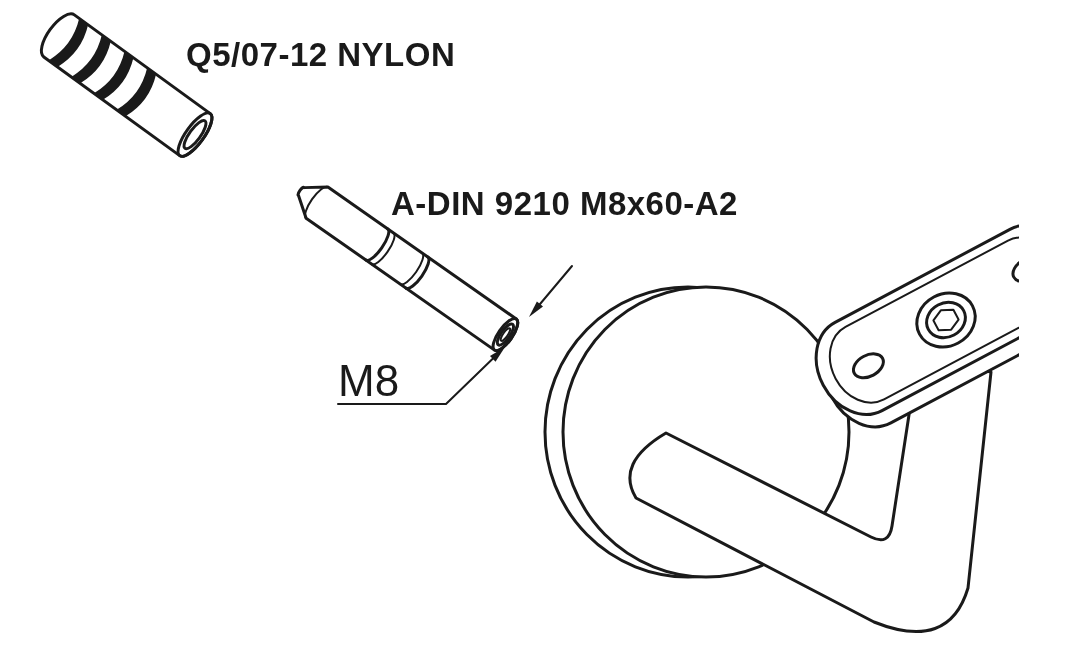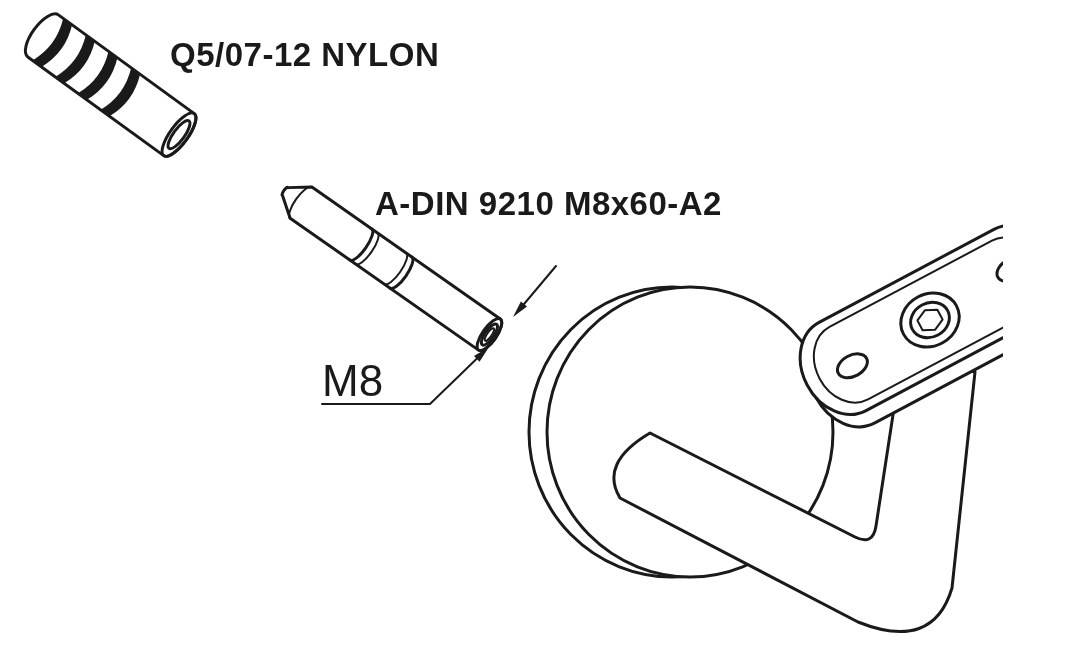--- a/index.html
+++ b/index.html
@@ -1,19 +1,19 @@
 <!DOCTYPE html>
 <html style="--line: #1a1a1a; --bg: #ffffff;"><head>
 <meta charset="utf-8">
 <style>
   :root { --line:#1a1a1a; --bg:#ffffff; }
   html,body { margin:0; padding:0; background:var(--bg); }
   .stage {
     position:relative; width:1003px; height:656px; background:var(--bg);
-    overflow:hidden; font-family:"Liberation Sans", sans-serif;
+    overflow:hidden; font-family:"Liberation Sans", sans-serif;margin-left:16px;
   }
   svg { display:block; }
   
   .ln  { stroke:var(--line); fill:none; stroke-width:3; stroke-linecap:round; stroke-linejoin:round; }
   .ln2 { stroke:var(--line); fill:none; stroke-width:2; stroke-linecap:round; stroke-linejoin:round; }
   .fw  { stroke:var(--line); fill:#ffffff; stroke-width:3; stroke-linecap:round; stroke-linejoin:round; }
   .fd  { fill:var(--line); stroke:none; }
   .lbl { font-family:"Liberation Sans", sans-serif; font-weight:700; font-size:33px; fill:var(--line); letter-spacing:0.5px; }
   .dim { font-family:"Liberation Sans", sans-serif; font-weight:400; font-size:44px; fill:var(--line); }
 </style>

